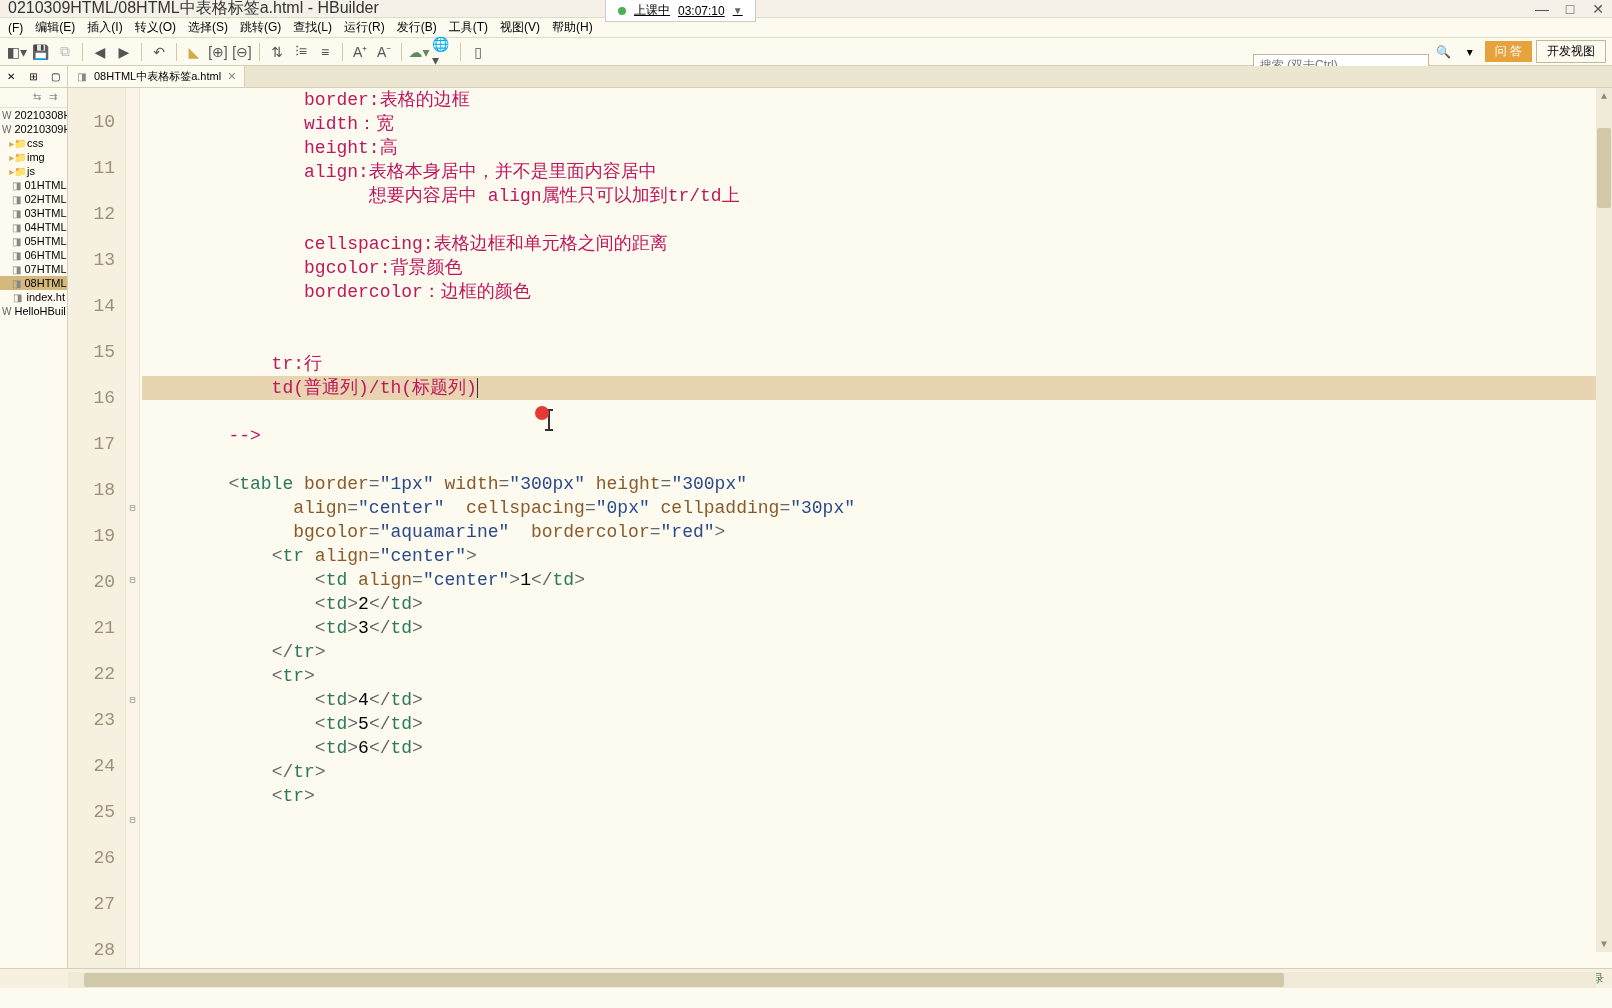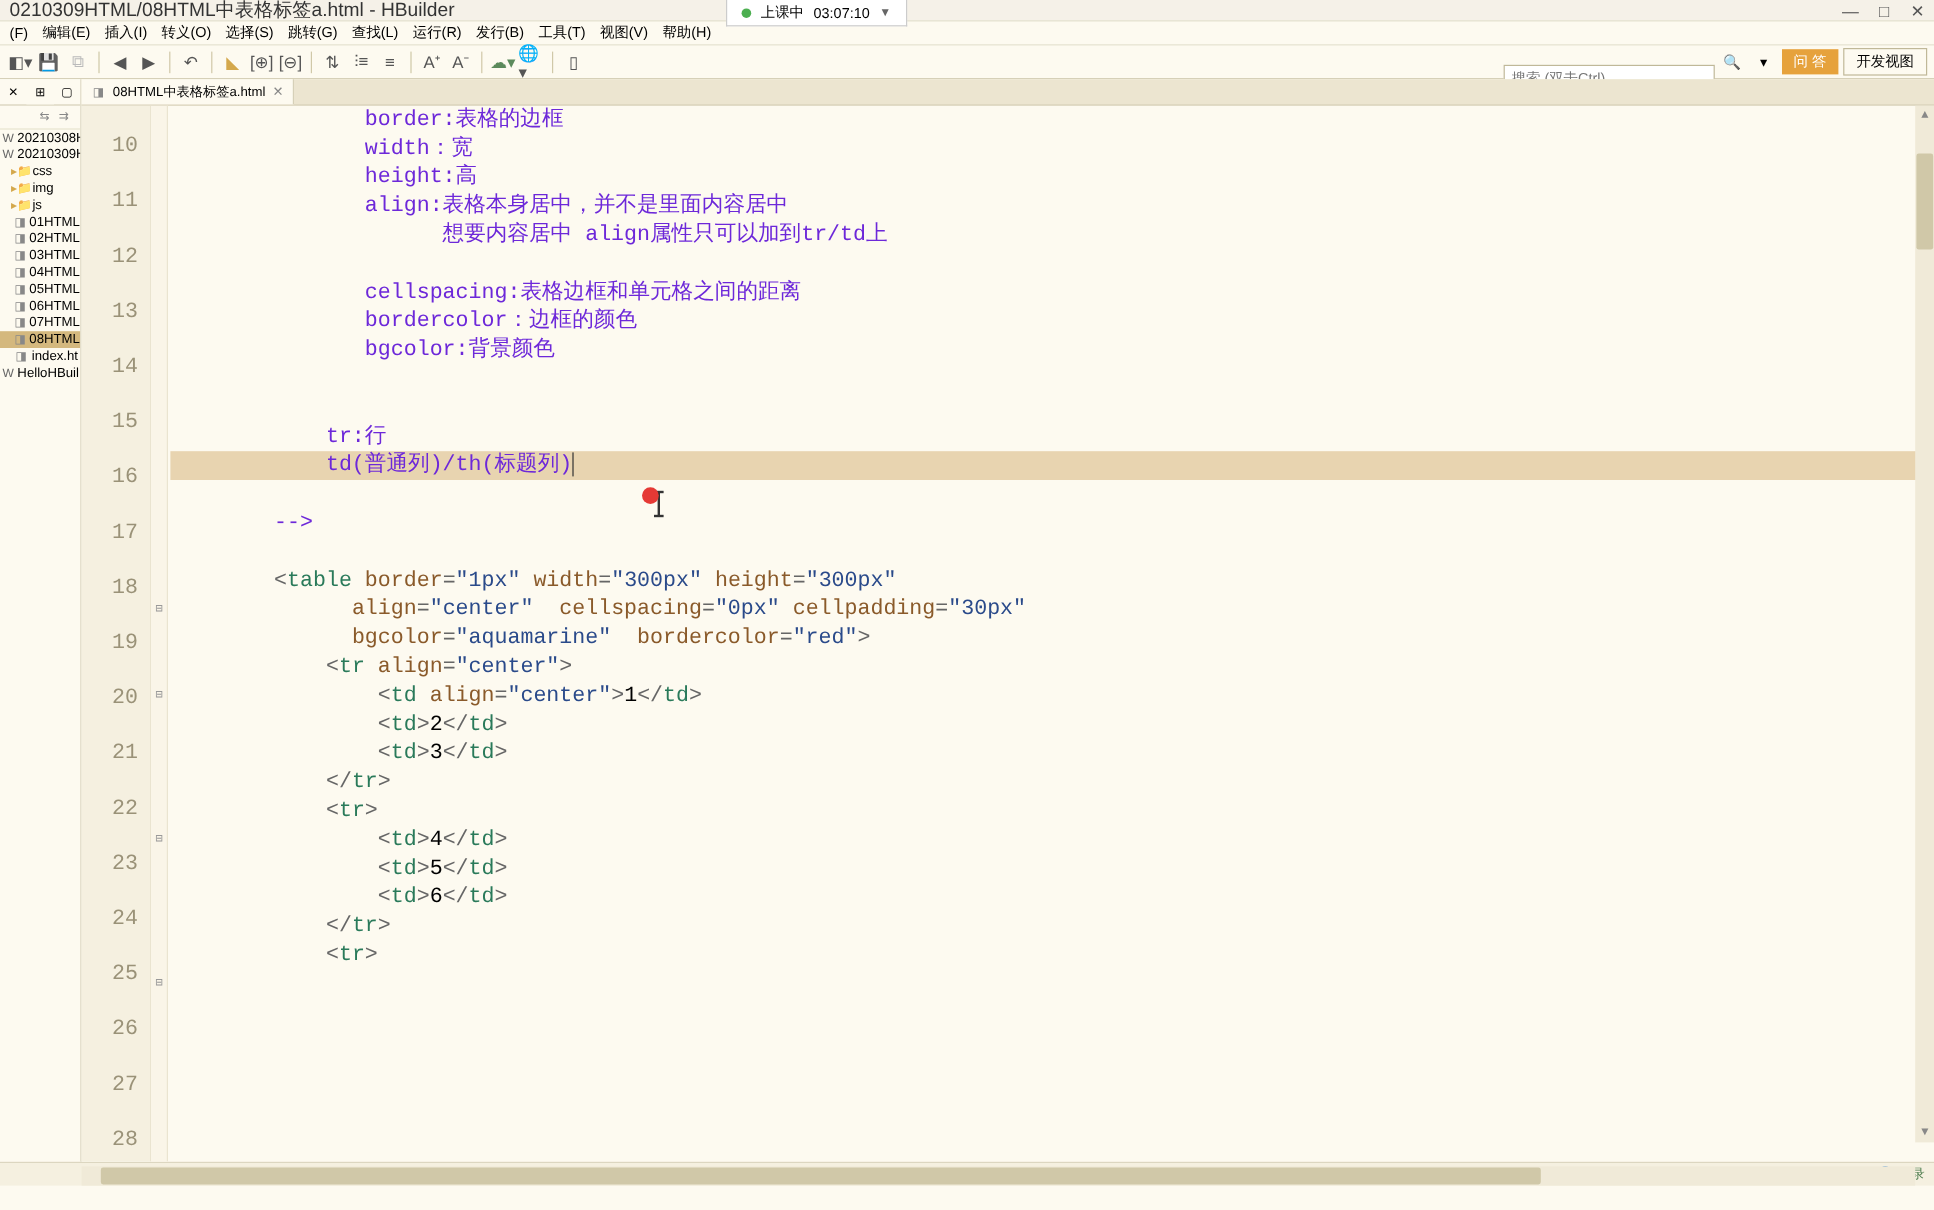--- a/index.html
+++ b/index.html
@@ -3,21 +3,21 @@
   <meta charset="utf-8">
   <style>
     * { margin: 0; padding: 0; box-sizing: border-box; }
     body { font-family: "Microsoft YaHei", SimSun, sans-serif; font-size: 12px; background: #fdfaf0; overflow: hidden; width: 1612px; height: 1008px; position: relative; }
     
     .titlebar { height: 18px; background: #f5f1e8; border-bottom: 1px solid #e0dcc8; padding: 2px 8px; display: flex; justify-content: space-between; align-items: center; }
     .titlebar-left { font-size: 16px; color: #333; }
     .titlebar-right { display: flex; gap: 16px; }
     .window-btn { width: 12px; height: 12px; display: flex; align-items: center; justify-content: center; font-size: 14px; color: #555; cursor: pointer; }
     
-    .recording-bar { position: absolute; top: 0; left: 605px; height: 22px; background: #fff; border: 1px solid #ccc; border-top: none; padding: 2px 12px; display: flex; align-items: center; gap: 8px; font-size: 12px; z-index: 10; }
+    .recording-bar { position: absolute; top: 0; left: 605px; height: 22px; background: #fff; border: 1px solid #ccc; border-top: none; padding: 2px 12px; display: flex; align-items: center; gap: 8px; font-size: 12px; z-index: 10; text-decoration: underline; }
     .green-dot { width: 8px; height: 8px; background: #4CAF50; border-radius: 50%; }
     .dropdown-caret { font-size: 10px; color: #666; }
     
     .menubar { height: 20px; background: #fdfaf0; display: flex; gap: 4px; padding: 0 4px; align-items: center; border-bottom: 1px solid #e0dcc8; }
     .menu-item { padding: 2px 4px; font-size: 12px; cursor: pointer; }
     
     .toolbar { height: 28px; background: #fdfaf0; border-bottom: 1px solid #d6d0b8; display: flex; align-items: center; padding: 0 6px; gap: 2px; }
     .tool-btn { width: 22px; height: 22px; display: flex; align-items: center; justify-content: center; cursor: pointer; font-size: 14px; color: #555; border-radius: 2px; }
     .tool-btn.disabled { color: #bbb; cursor: default; }
     .tool-sep { width: 1px; height: 18px; background: #d0c8a8; margin: 0 4px; }
@@ -50,21 +50,21 @@
     
     .editor-content { flex: 1; display: flex; font-family: "Consolas", "Courier New", monospace; font-size: 18px; overflow: hidden; position: relative; }
     .gutter { width: 58px; background: #f5f0e0; text-align: right; padding-right: 10px; color: #9a9278; user-select: none; border-right: 1px solid #eae4d0; }
     .gutter-line { height: 24px; line-height: 24px; margin-top: 22px; }
     .fold-gutter { width: 14px; background: #faf5e8; border-right: 1px solid #eae4d0; }
     .fold-mark { height: 24px; display: flex; align-items: center; justify-content: center; font-size: 10px; color: #999; cursor: pointer; }
     .code-lines { flex: 1; position: relative; padding-left: 2px; }
     .code-line { height: 24px; line-height: 24px; white-space: pre; }
     .code-line.highlighted { background: #e8d4b0; }
     
-    .c-comment { color: #6d28d9; }
+    .c-comment { color: #be185d; }
     .c-tag { color: #2a7a5a; }
     .c-attr { color: #8a5a2a; }
     .c-string { color: #2a4a8a; }
     .c-punct { color: #666; }
     
     .cursor-mark { display: inline-block; width: 1px; height: 20px; background: #333; vertical-align: middle; }
     .red-cursor { position: absolute; width: 14px; height: 14px; background: #e53935; border-radius: 50%; z-index: 5; }
     .text-cursor-icon { position: absolute; width: 2px; height: 20px; background: #333; z-index: 4; }
     .text-cursor-icon::before, .text-cursor-icon::after { content: ''; position: absolute; width: 8px; height: 2px; background: #333; left: -3px; }
     .text-cursor-icon::before { top: -1px; }
@@ -304,22 +304,22 @@
       <div class="code-lines" id="code-lines">
         <div class="red-cursor" style="top:318px; left:395px;"></div>
         <div class="text-cursor-icon" style="top:322px; left:408px;"></div>
       <div class="code-line"><span class="c-comment">               border:表格的边框</span></div>
           <div class="code-line"><span class="c-comment">               width：宽</span></div>
           <div class="code-line"><span class="c-comment">               height:高</span></div>
           <div class="code-line"><span class="c-comment">               align:表格本身居中，并不是里面内容居中</span></div>
           <div class="code-line"><span class="c-comment">                     想要内容居中 align属性只可以加到tr/td上</span></div>
           <div class="code-line"><span class="c-comment">               </span></div>
           <div class="code-line"><span class="c-comment">               cellspacing:表格边框和单元格之间的距离</span></div>
+          <div class="code-line"><span class="c-comment">               bgcolor:背景颜色</span></div>
           <div class="code-line"><span class="c-comment">               bordercolor：边框的颜色</span></div>
-          <div class="code-line"><span class="c-comment">               bgcolor:背景颜色</span></div>
           <div class="code-line"><span class="c-comment">            </span></div>
           <div class="code-line"><span class="c-comment">            </span></div>
           <div class="code-line"><span class="c-comment">            tr:行</span></div>
           <div class="code-line highlighted"><span class="c-comment">            td(普通列)/th(标题列)</span><span class="cursor-mark"></span></div>
           <div class="code-line"><span class="c-comment">            </span></div>
           <div class="code-line"><span class="c-comment">        --&gt;</span></div>
           <div class="code-line"></div>
           <div class="code-line"><span class="c-punct">        &lt;</span><span class="c-tag">table</span><span class=""> </span><span class="c-attr">border</span><span class="c-punct">=</span><span class="c-string">"1px"</span><span class=""> </span><span class="c-attr">width</span><span class="c-punct">=</span><span class="c-string">"300px"</span><span class=""> </span><span class="c-attr">height</span><span class="c-punct">=</span><span class="c-string">"300px"</span></div>
           <div class="code-line"><span class="">              </span><span class="c-attr">align</span><span class="c-punct">=</span><span class="c-string">"center"</span><span class="">  </span><span class="c-attr">cellspacing</span><span class="c-punct">=</span><span class="c-string">"0px"</span><span class=""> </span><span class="c-attr">cellpadding</span><span class="c-punct">=</span><span class="c-string">"30px"</span></div>
           <div class="code-line"><span class="">              </span><span class="c-attr">bgcolor</span><span class="c-punct">=</span><span class="c-string">"aquamarine"</span><span class="">  </span><span class="c-attr">bordercolor</span><span class="c-punct">=</span><span class="c-string">"red"</span><span class="c-punct">&gt;</span></div>

